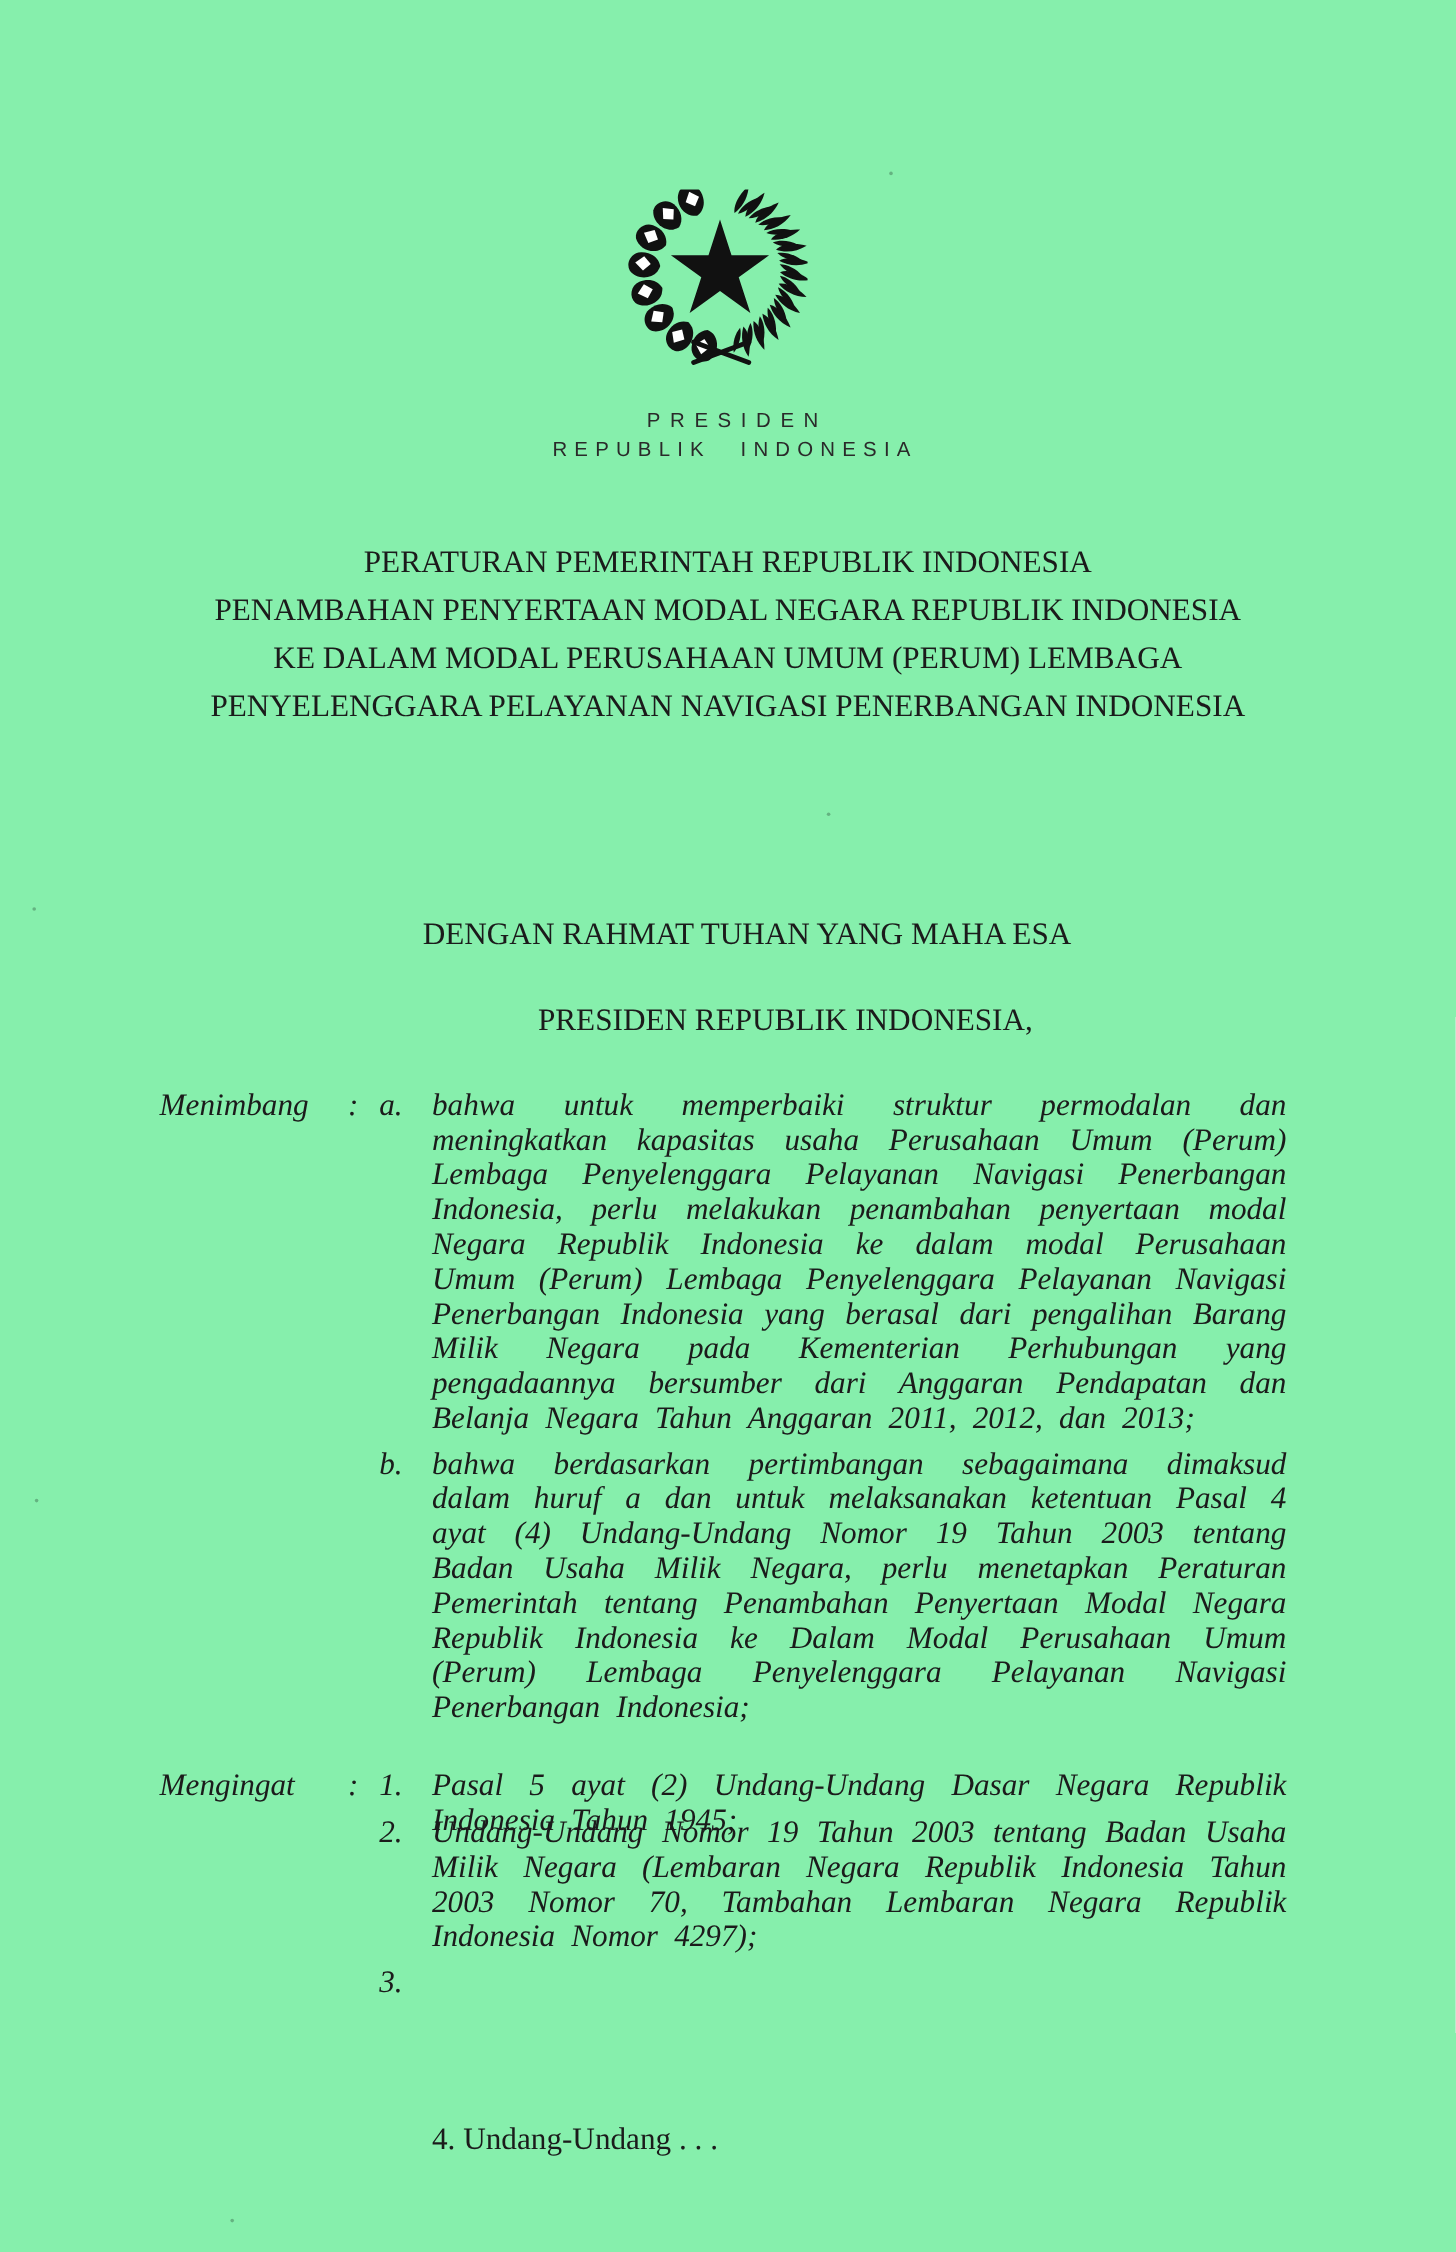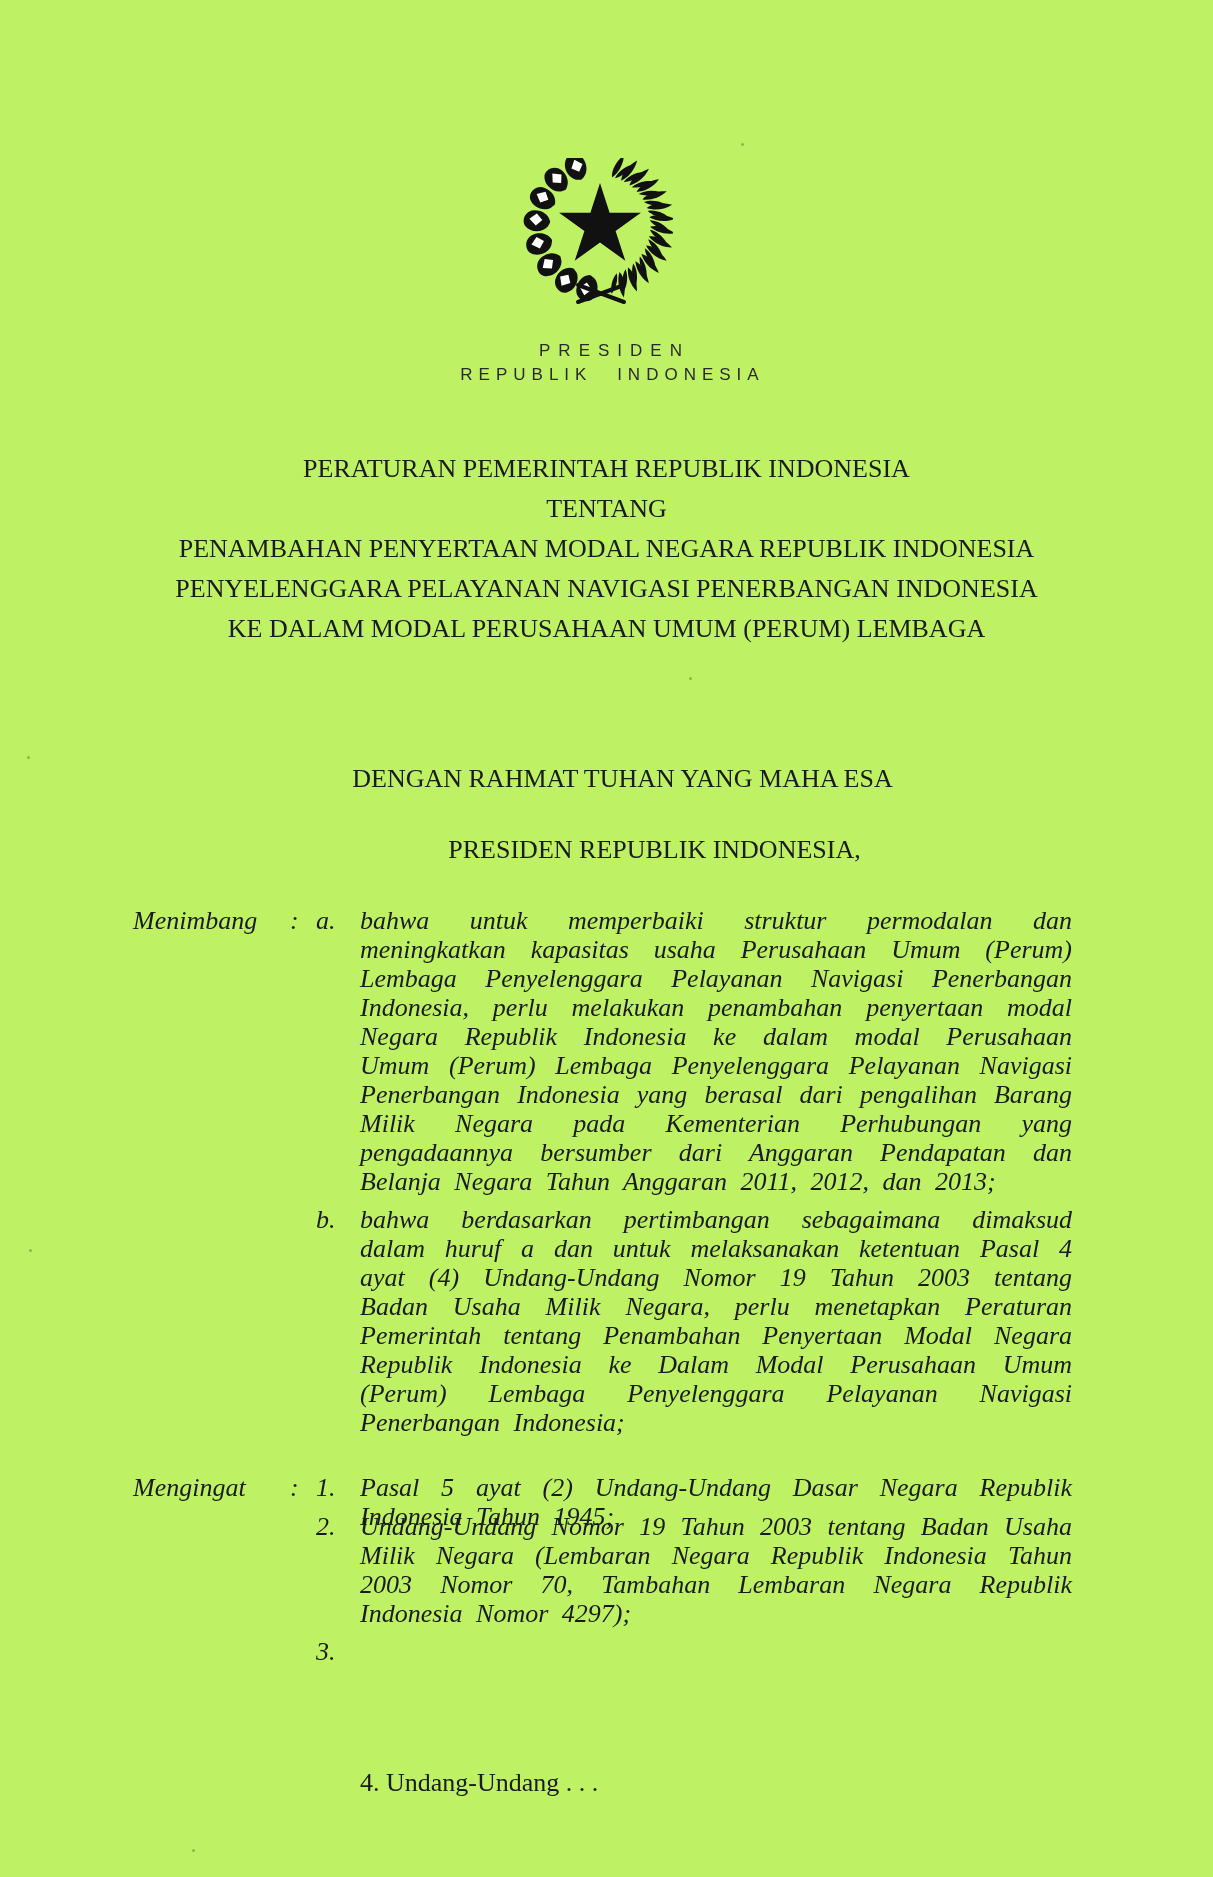--- a/index.html
+++ b/index.html
@@ -1,20 +1,20 @@
 <!DOCTYPE html>
 <html><head>
 <meta charset="utf-8">
 <style>
   html,body{margin:0;padding:0;background:#e8e8e8;}
   .doc{
     position:relative;
     width:1213px;height:1877px;
     margin:0 auto;
-    background:#bef264;
+    background:#86efac;
     color:#1b1b1b;
     font-family:"Liberation Serif", serif;
     overflow:hidden;
   }
   
   .emblem{position:absolute;left:523px;top:158px;width:150px;height:148px;}
   
   .lh-line{
     position:absolute;left:0;width:100%;
     text-align:center;
@@ -109,24 +109,23 @@
     </g>
 
     <path d="M55,127 L101,144 M101,127 L55,144" stroke="#111" stroke-width="4" fill="none" stroke-linecap="round"></path>
   </svg>
 
   <div class="lh-line lh-1">PRESIDEN</div>
   <div class="lh-line lh-2">REPUBLIK INDONESIA</div>
 
   <div class="title-block">
     <div>PERATURAN PEMERINTAH REPUBLIK INDONESIA</div>
-    <div>TENTANG</div>
     <div>PENAMBAHAN PENYERTAAN MODAL NEGARA REPUBLIK INDONESIA</div>
+    <div>KE DALAM MODAL PERUSAHAAN UMUM (PERUM) LEMBAGA</div>
     <div>PENYELENGGARA PELAYANAN NAVIGASI PENERBANGAN INDONESIA</div>
-    <div>KE DALAM MODAL PERUSAHAAN UMUM (PERUM) LEMBAGA</div>
   </div>
 
   <div class="center-line invocation">DENGAN RAHMAT TUHAN YANG MAHA ESA</div>
   <div class="center-line authority">PRESIDEN REPUBLIK INDONESIA,</div>
 
   <div class="clause row-a">
     <span class="c-label">Menimbang</span>
     <span class="c-colon">:</span>
     <span class="c-marker">a.</span>
     <div class="c-body">bahwa untuk memperbaiki struktur permodalan dan meningkatkan kapasitas usaha Perusahaan Umum (Perum) Lembaga Penyelenggara Pelayanan Navigasi Penerbangan Indonesia, perlu melakukan penambahan penyertaan modal Negara Republik Indonesia ke dalam modal Perusahaan Umum (Perum) Lembaga Penyelenggara Pelayanan Navigasi Penerbangan Indonesia yang berasal dari pengalihan Barang Milik Negara pada Kementerian Perhubungan yang pengadaannya bersumber dari Anggaran Pendapatan dan Belanja Negara Tahun Anggaran 2011, 2012, dan 2013;</div>

